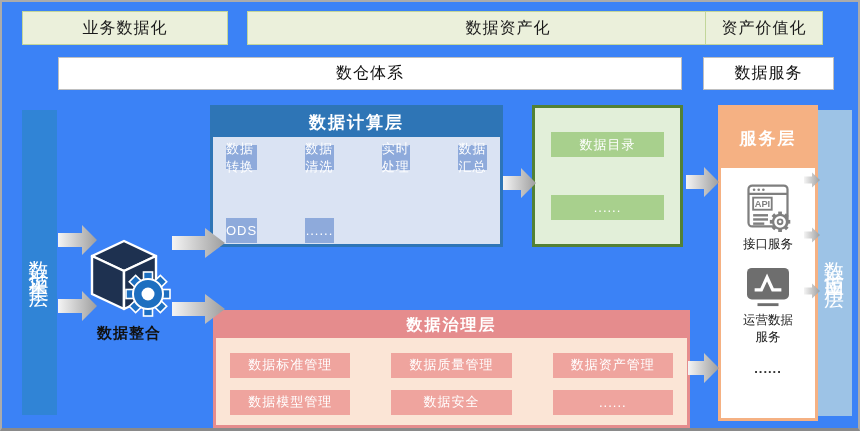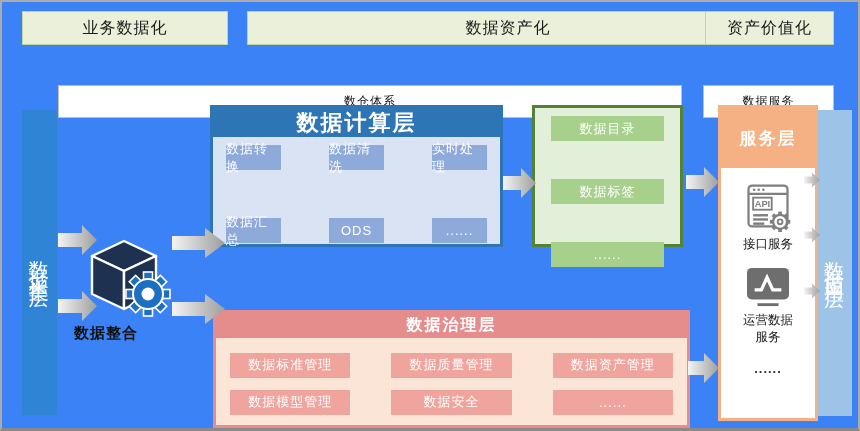--- a/index.html
+++ b/index.html
@@ -9,44 +9,44 @@
   }
   .frame{position:absolute;inset:0;border:2px solid #ABABAB;border-bottom:3px solid #8A8A8A;pointer-events:none;z-index:30;}
   .abs{position:absolute;box-sizing:border-box;}
 
   
   .phase{background:var(--phase-fill);border:1.5px solid var(--phase-border);
     display:flex;align-items:center;justify-content:center;
     font-size:16px;color:#1a1a1a;letter-spacing:1px;}
   .phase1{left:22px;top:11px;width:206px;height:34px;}
   .phase2{left:247px;top:11px;width:522px;height:34px;}
-  .phase3{left:705px;top:11px;width:129px;height:34px;text-align:center;}
+  .phase3{left:705px;top:11px;width:118px;height:34px;text-align:center;}
 
   
   .wbox{background:#fff;border:1px solid #BFBFBF;display:flex;align-items:center;justify-content:center;
-    font-size:12px;color:#111;letter-spacing:1px;margin-top:28px;}
+    font-size:16px;color:#111;letter-spacing:1px;}
   .wbox1{left:58px;top:57px;width:624px;height:33px;}
   .wbox2{left:703px;top:57px;width:131px;height:33px;}
 
   
   .vbar{display:flex;align-items:center;justify-content:center;color:#fff;font-size:20px;
     writing-mode:vertical-rl;text-orientation:upright;letter-spacing:7px;}
   .leftbar{left:22px;top:110px;width:35px;height:305px;background:var(--left-bar);}
   .rightbar{left:818px;top:110px;width:34px;height:306px;background:var(--right-bar);}
 
   
   .layer{display:flex;flex-direction:column;}
-  .layer .hd{color:#fff;font-weight:bold;font-size:22px;letter-spacing:2px;
+  .layer .hd{color:#fff;font-weight:bold;font-size:17px;letter-spacing:2px;
     display:flex;align-items:center;justify-content:center;flex:0 0 auto;}
   .layer .bd{flex:1 1 auto;display:grid;align-content:center;}
   .chip{color:#fff;font-size:13px;display:flex;align-items:center;justify-content:center;height:25px;letter-spacing:1px;}
 
   .compute{left:210px;top:105px;width:293px;height:142px;border:3px solid var(--compute-header);background:var(--compute-body);}
   .compute .hd{background:var(--compute-header);height:29px;}
-  .compute .bd{grid-template-columns:1fr 1fr 1fr;column-gap:38px;row-gap:8px;padding:8px 13px;gap:48px;}
+  .compute .bd{grid-template-columns:1fr 1fr 1fr 1fr;column-gap:38px;row-gap:8px;padding:8px 13px;gap:48px;}
   .compute .chip{background:var(--compute-item);}
 
   .asset{left:532px;top:105px;width:151px;height:142px;border:3px solid var(--asset-header);background:var(--asset-body);}
   .asset .hd{background:var(--asset-header);height:29px;}
   .asset .bd{grid-template-columns:1fr;row-gap:8px;padding:8px 16px;gap:38px;}
   .asset .chip{background:var(--asset-item);}
 
   .govern{left:213px;top:310px;width:477px;height:118px;border:3px solid var(--governance-header);background:var(--governance-body);}
   .govern .hd{background:var(--governance-header);height:25px;font-size:16px;}
   .govern .bd{grid-template-columns:1fr 1fr 1fr;column-gap:41px;row-gap:12px;padding:12px 14px 8px 14px;}
@@ -56,21 +56,21 @@
   .service{left:718px;top:105px;width:100px;height:316px;border:3px solid var(--service-accent);background:#fff;display:flex;flex-direction:column;}
   .service .hd{background:var(--service-accent);height:60px;color:#fff;font-weight:bold;font-size:17px;letter-spacing:2px;
     display:flex;align-items:center;justify-content:center;flex:0 0 auto;}
   .service .bd{flex:1;display:flex;flex-direction:column;align-items:center;}
   .svclabel{font-size:12.5px;color:#1a1a1a;text-align:center;line-height:1.3;margin-top:4px;}
   .svclabel.wrap{width:52px;}
   .svcdots{font-size:13px;font-weight:bold;color:#333;margin-top:16px;letter-spacing:1px;}
 
   
   .cubewrap{left:86px;top:238px;width:86px;height:82px;}
-  .integlabel{left:74px;top:324px;width:110px;text-align:left;font-size:15px;font-weight:bold;color:#111;letter-spacing:1px;}
+  .integlabel{left:74px;top:324px;width:110px;text-align:center;font-size:15px;font-weight:bold;color:#111;letter-spacing:1px;}
 
   .arrows{position:absolute;left:0;top:0;z-index:5;pointer-events:none;}
 </style>
 </head>
 <body>
 
 <div class="canvas">
   <div class="frame"></div>
 
   <div class="abs phase phase1">业务数据化</div>
@@ -133,21 +133,20 @@
       <div class="chip">实时处理</div>
       <div class="chip">数据汇总</div>
       <div class="chip">ODS</div>
       <div class="chip">......</div>
     </div>
   </div>
 
   <div class="abs layer asset">
     <div class="bd">
       <div class="chip">数据目录</div>
-      <div class="chip">数据标签</div>
       <div class="chip">......</div>
     </div>
   </div>
 
   <div class="abs layer govern">
     <div class="hd">数据治理层</div>
     <div class="bd">
       <div class="chip">数据标准管理</div>
       <div class="chip">数据质量管理</div>
       <div class="chip">数据资产管理</div>

